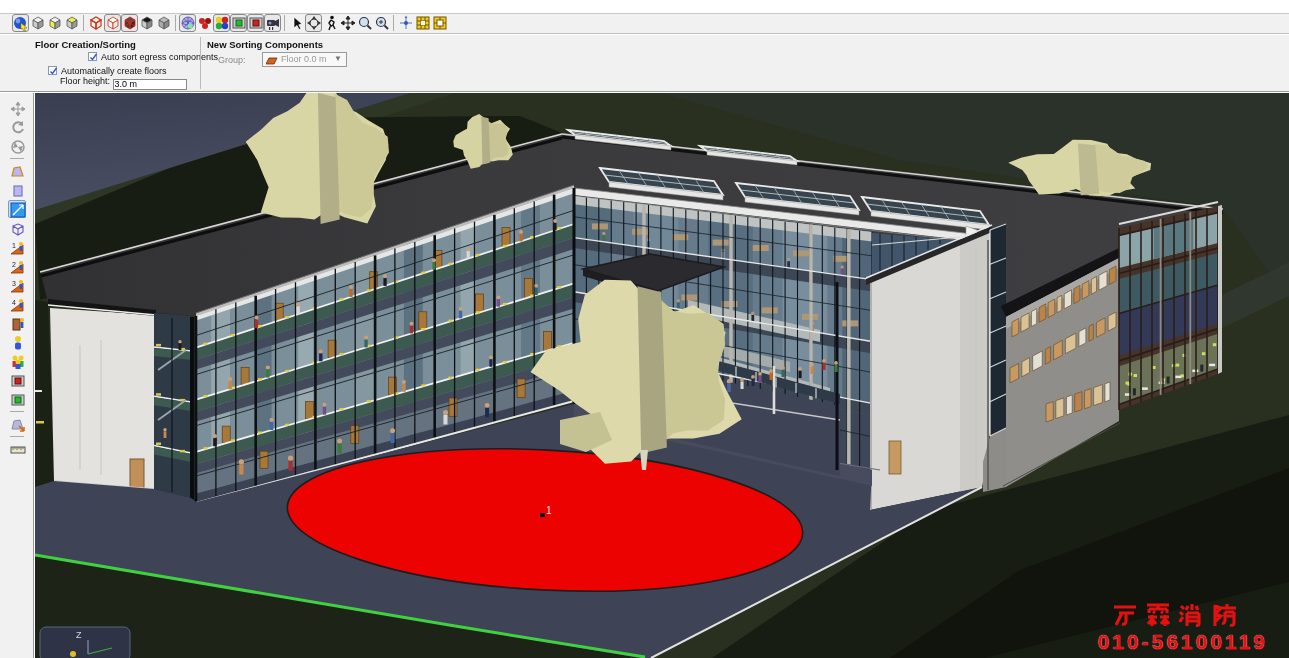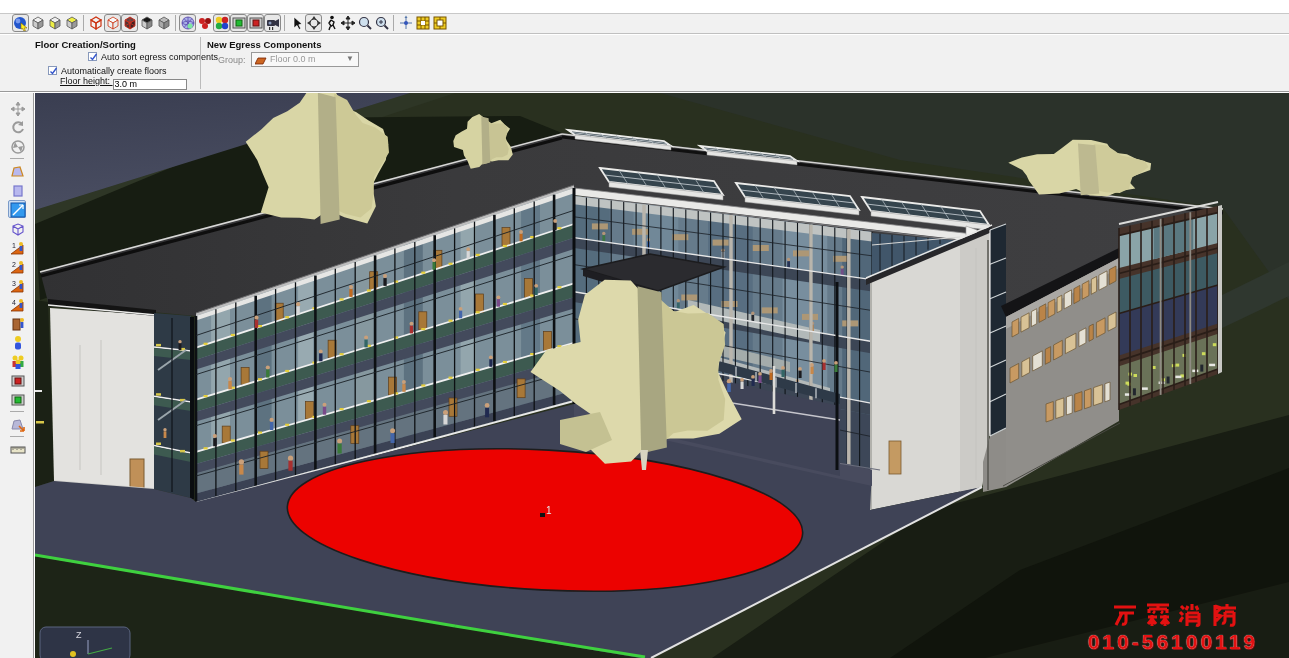--- a/index.html
+++ b/index.html
@@ -101,24 +101,24 @@
         <rect x="5" y="5" width="6" height="6" fill="#fff" stroke="#775500"></rect>
       </svg></span></div>
 <div class="panel">
   <div style="position:absolute;left:35px;top:4px;font-weight:bold;font-size:9.5px;">Floor Creation/Sorting</div>
   <div style="position:absolute;left:48px;top:17px;margin-left:40px;"><span style="display:inline-block;width:9px;height:9px;background:#fff;border:1px solid #8899bb;position:relative;margin-right:4px;vertical-align:-1px;"><svg width="9" height="9" viewBox="0 0 9 9" style="position:absolute;left:0;top:0">
           <path d="M1.5 4.5 L3.5 6.5 L7.5 1" stroke="#3355cc" stroke-width="1.4" fill="none"></path>
         </svg></span>Auto sort egress components</div>
   <div style="position:absolute;left:48px;top:31px;"><span style="display:inline-block;width:9px;height:9px;background:#fff;border:1px solid #8899bb;position:relative;margin-right:4px;vertical-align:-1px;"><svg width="9" height="9" viewBox="0 0 9 9" style="position:absolute;left:0;top:0">
           <path d="M1.5 4.5 L3.5 6.5 L7.5 1" stroke="#3355cc" stroke-width="1.4" fill="none"></path>
         </svg></span>Automatically create floors</div>
-  <div style="position:absolute;left:60px;top:41px;text-decoration:underline;">Floor height: <input style="width: 74px; height: 11px; font-size: 9px; border: 1px solid rgb(136, 136, 136); vertical-align: -3px; font-family: &quot;Liberation Sans&quot;, sans-serif; padding: 0px 1px;" value="3.0 m"></div>
+  <div style="position:absolute;left:60px;top:41px;">Floor height: <input style="width: 74px; height: 11px; font-size: 9px; border: 1px solid rgb(136, 136, 136); vertical-align: -3px; font-family: &quot;Liberation Sans&quot;, sans-serif; padding: 0px 1px;" value="3.0 m"></div>
   <div style="position:absolute;left:200px;top:2px;bottom:2px;width:1px;background:#bbb;"></div>
-  <div style="position:absolute;left:207px;top:4px;font-weight:bold;font-size:9.5px;">New Egress Components</div>
-  <div style="position:absolute;left:218px;top:17px;color:#888;">Group: <span style="display:inline-block;width:108px;height:15px;border:1px solid #999;background:#f8f8f8;vertical-align:-4px;margin-left:3px;position:relative;">
+  <div style="position:absolute;left:207px;top:4px;font-weight:bold;font-size:9.5px;">New Sorting Components</div>
+  <div style="position:absolute;left:218px;top:17px;color:#888;">Group: <span style="display:inline-block;width:85px;height:15px;border:1px solid #999;background:#f8f8f8;vertical-align:-4px;margin-left:14px;position:relative;">
     <svg width="12" height="9" viewBox="0 0 12 9" style="position:absolute;left:3px;top:3px;">
           <polygon points="0,8 3,2 11,2 8,8" fill="#cc6622" stroke="#772200" stroke-width="0.8"></polygon>
         </svg>
     <span style="position:absolute;left:18px;top:1px;color:#999;">Floor 0.0 m</span>
     <span style="position:absolute;right:4px;top:1px;color:#777;font-size:8px;">▼</span></span></div>
 </div>
 <div class="sbar">
     <div style="width:18px;height:18px;border:1px solid transparent;border-radius:2px;margin:0 auto 1px;"><svg width="16" height="16" viewBox="0 0 16 16" style="margin:1px">
         <path d="M8 1 L10 4 L6 4 Z M8 15 L10 12 L6 12 Z M1 8 L4 6 L4 10 Z M15 8 L12 6 L12 10 Z M8 4 L8 12 M4 8 L12 8" fill="#9a9a9a" stroke="#9a9a9a"></path>
       </svg></div>
@@ -745,13 +745,13 @@
               <path d="M2 3 L24 3 M13 3 L13 7 M4 7 L22 7 M4 7 L4 11 M22 7 L22 11 M8 9.5 L10 11 M16 9.5 L18 11 M3 15 L12 15 M15 15 L24 15 M7 13 L7 24 M20 13 L20 24 M7 17 L3 22 M7 17 L11 22 M20 17 L16 22 M20 17 L24 22"></path>
             </g> 
             <g transform="translate(66,0)">
               <path d="M3 4 L6 7 M2 10 L5 13 M2 20 Q3 17 5 15 M14 2 L14 8 M10 4 L8 8 M18 4 L20 8 M9 11 L21 11 M9 11 L9 24 M21 11 L21 22 Q21 24 18 23 M9 15 L21 15 M9 19 L21 19"></path>
             </g> 
             <g transform="translate(99,0)">
               <path d="M4 3 L4 24 M4 4 L10 6 L5 11 M4 12 L10 14 L5 19 M16 2 L16 6 M11 6 L25 6 M14 10 L23 10 M14 10 L14 18 Q14 22 11 21 M23 10 L23 21 Q23 24 19 23 M14 14 L23 14"></path>
             </g> 
           </g>
         </svg></div>
-<div style="font-size:21px;letter-spacing:3px;margin-right:22px;">010-56100119</div>
+<div style="font-size:21px;letter-spacing:3px;margin-right:12px;">010-56100119</div>
     </div></div>
 </body></html>

